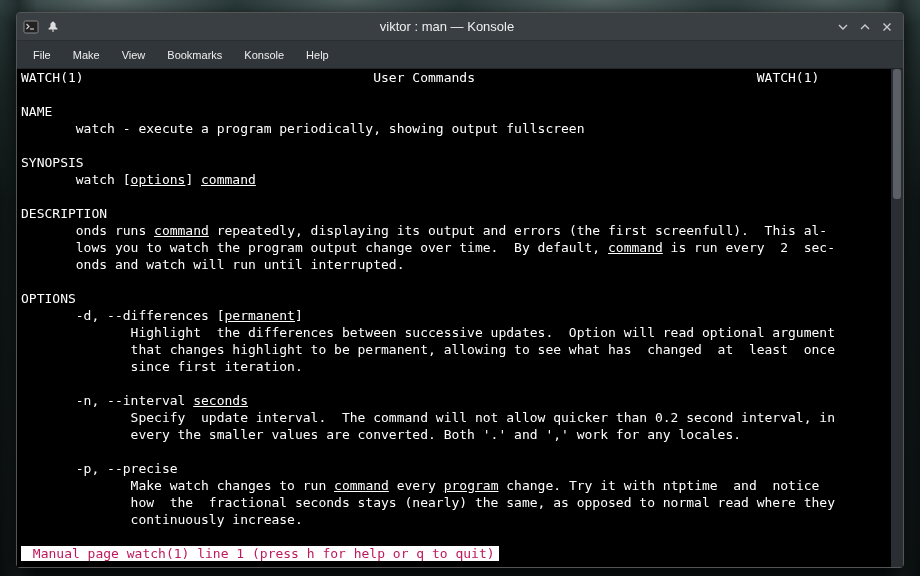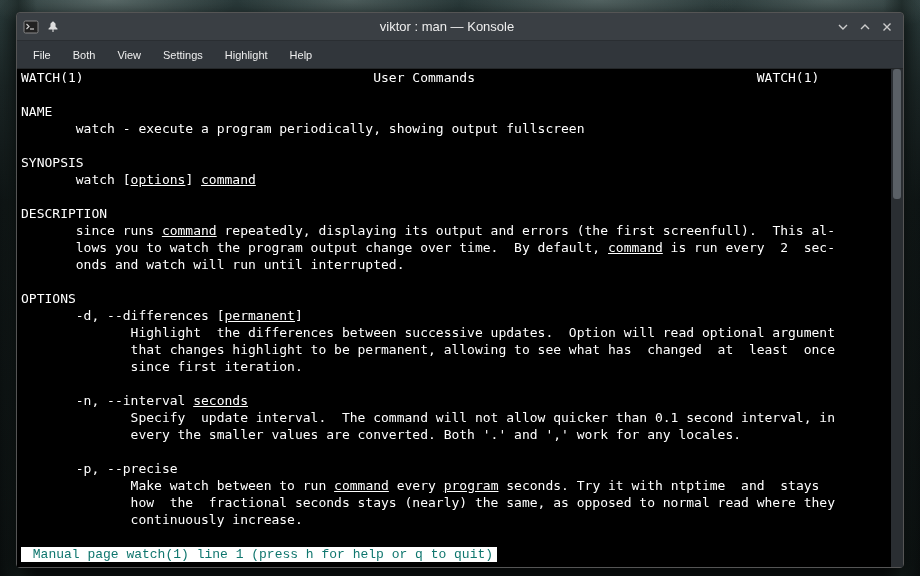--- a/index.html
+++ b/index.html
@@ -123,24 +123,23 @@
   .scroll-thumb {
     position: absolute;
     top: 0; left: 2px; right: 2px;
     height: 130px;
     background: #5a6066;
     border-radius: 3px;
   }
   .u { text-decoration: underline; }
   .statusline {
     background: #fff;
-    color: #0f766e;
+    color: #be185d;
     padding: 0 4px;
     display: inline;
-    font-family: Liberation Mono, monospace;
   }
 </style>
 </head>
 <body>
 
 <div class="desktop-bg"></div>
 
 <div class="window">
 
   <div class="titlebar">
@@ -173,53 +172,53 @@
       <div class="win-btn">
         <svg width="12" height="12" viewBox="0 0 12 12">
             <path d="M2.5 2.5 L9.5 9.5 M9.5 2.5 L2.5 9.5" stroke="#ccc" stroke-width="1.4"></path>
           </svg>
       </div>
     </div>
   </div>
 
   <div class="menubar">
     <div class="menu-item">File</div>
-    <div class="menu-item">Both</div>
+    <div class="menu-item">Make</div>
     <div class="menu-item">View</div>
-    <div class="menu-item">Settings</div>
-    <div class="menu-item">Highlight</div>
+    <div class="menu-item">Bookmarks</div>
+    <div class="menu-item">Konsole</div>
     <div class="menu-item">Help</div>
   </div>
 
   <div class="terminal-wrap">
     <div class="terminal"><span>WATCH(1)</span><span>                                     </span><span>User Commands</span><span>                                    </span><span>WATCH(1)</span>
 
 <span>NAME</span>
 <span>       watch - execute a program periodically, showing output fullscreen</span>
 
 <span>SYNOPSIS</span>
 <span>       watch [</span><span class="u">options</span><span>] </span><span class="u">command</span>
 
 <span>DESCRIPTION</span>
-<span>       since runs </span><span class="u">command</span><span> repeatedly, displaying its output and errors (the first screenfull).  This al-</span>
+<span>       onds runs </span><span class="u">command</span><span> repeatedly, displaying its output and errors (the first screenfull).  This al-</span>
 <span>       lows you to watch the program output change over time.  By default, </span><span class="u">command</span><span> is run every  2  sec-</span>
 <span>       onds and watch will run until interrupted.</span>
 
 <span>OPTIONS</span>
 <span>       -d, --differences [</span><span class="u">permanent</span><span>]</span>
 <span>              Highlight  the differences between successive updates.  Option will read optional argument</span>
 <span>              that changes highlight to be permanent, allowing to see what has  changed  at  least  once</span>
 <span>              since first iteration.</span>
 
 <span>       -n, --interval </span><span class="u">seconds</span>
-<span>              Specify  update interval.  The command will not allow quicker than 0.1 second interval, in</span>
+<span>              Specify  update interval.  The command will not allow quicker than 0.2 second interval, in</span>
 <span>              every the smaller values are converted. Both '.' and ',' work for any locales.</span>
 
 <span>       -p, --precise</span>
-<span>              Make watch between to run </span><span class="u">command</span><span> every </span><span class="u">program</span><span> seconds. Try it with ntptime  and  stays</span>
+<span>              Make watch changes to run </span><span class="u">command</span><span> every </span><span class="u">program</span><span> change. Try it with ntptime  and  notice</span>
 <span>              how  the  fractional seconds stays (nearly) the same, as opposed to normal read where they</span>
 <span>              continuously increase.</span>
 
 <span class="statusline"> Manual page watch(1) line 1 (press h for help or q to quit)</span></div>
     <div class="scrollbar">
       <div class="scroll-thumb"></div>
     </div>
   </div>
 
 </div>

